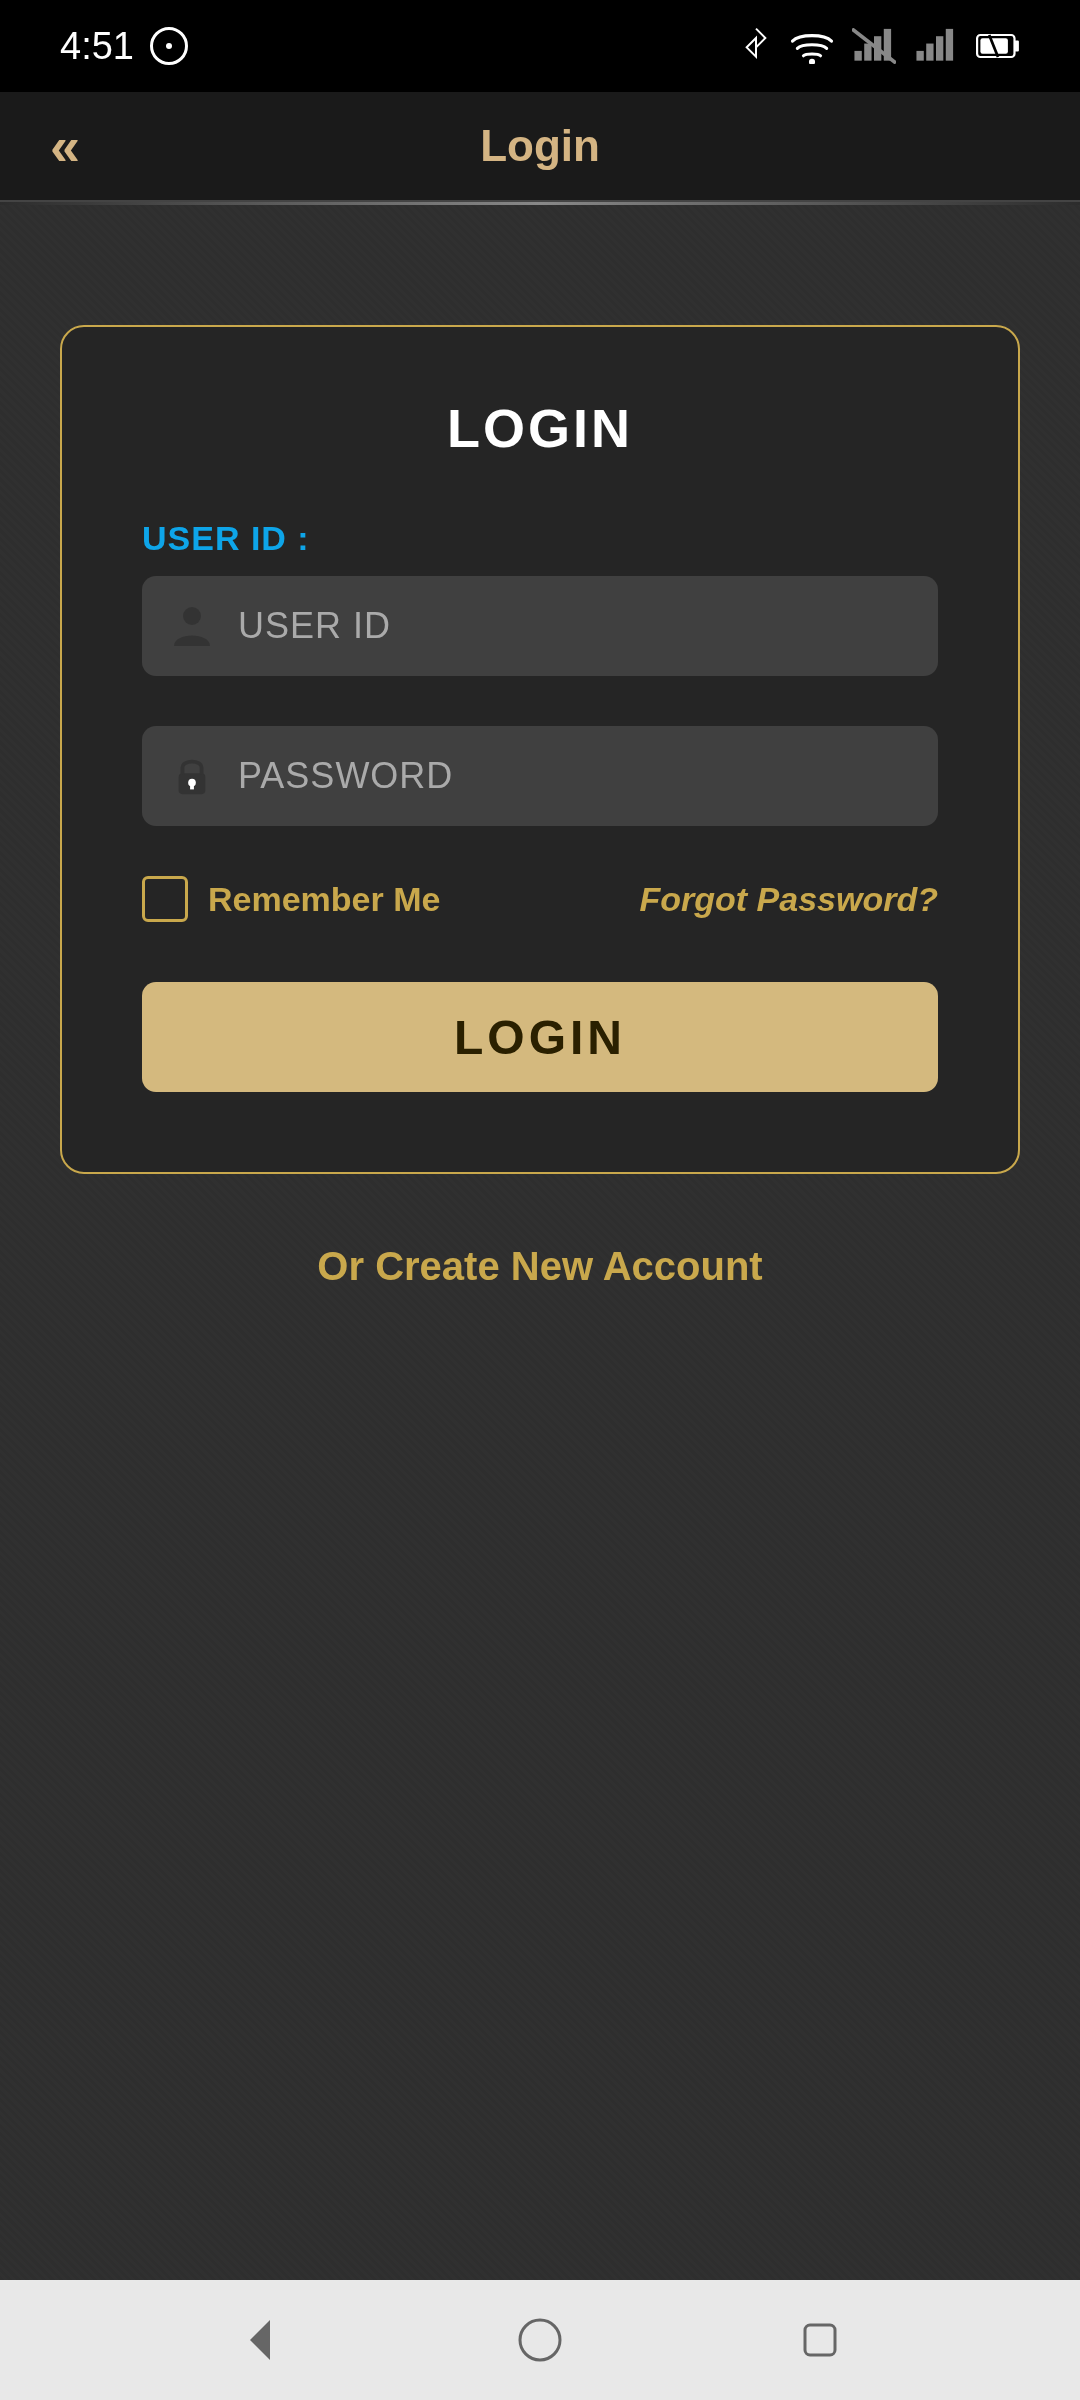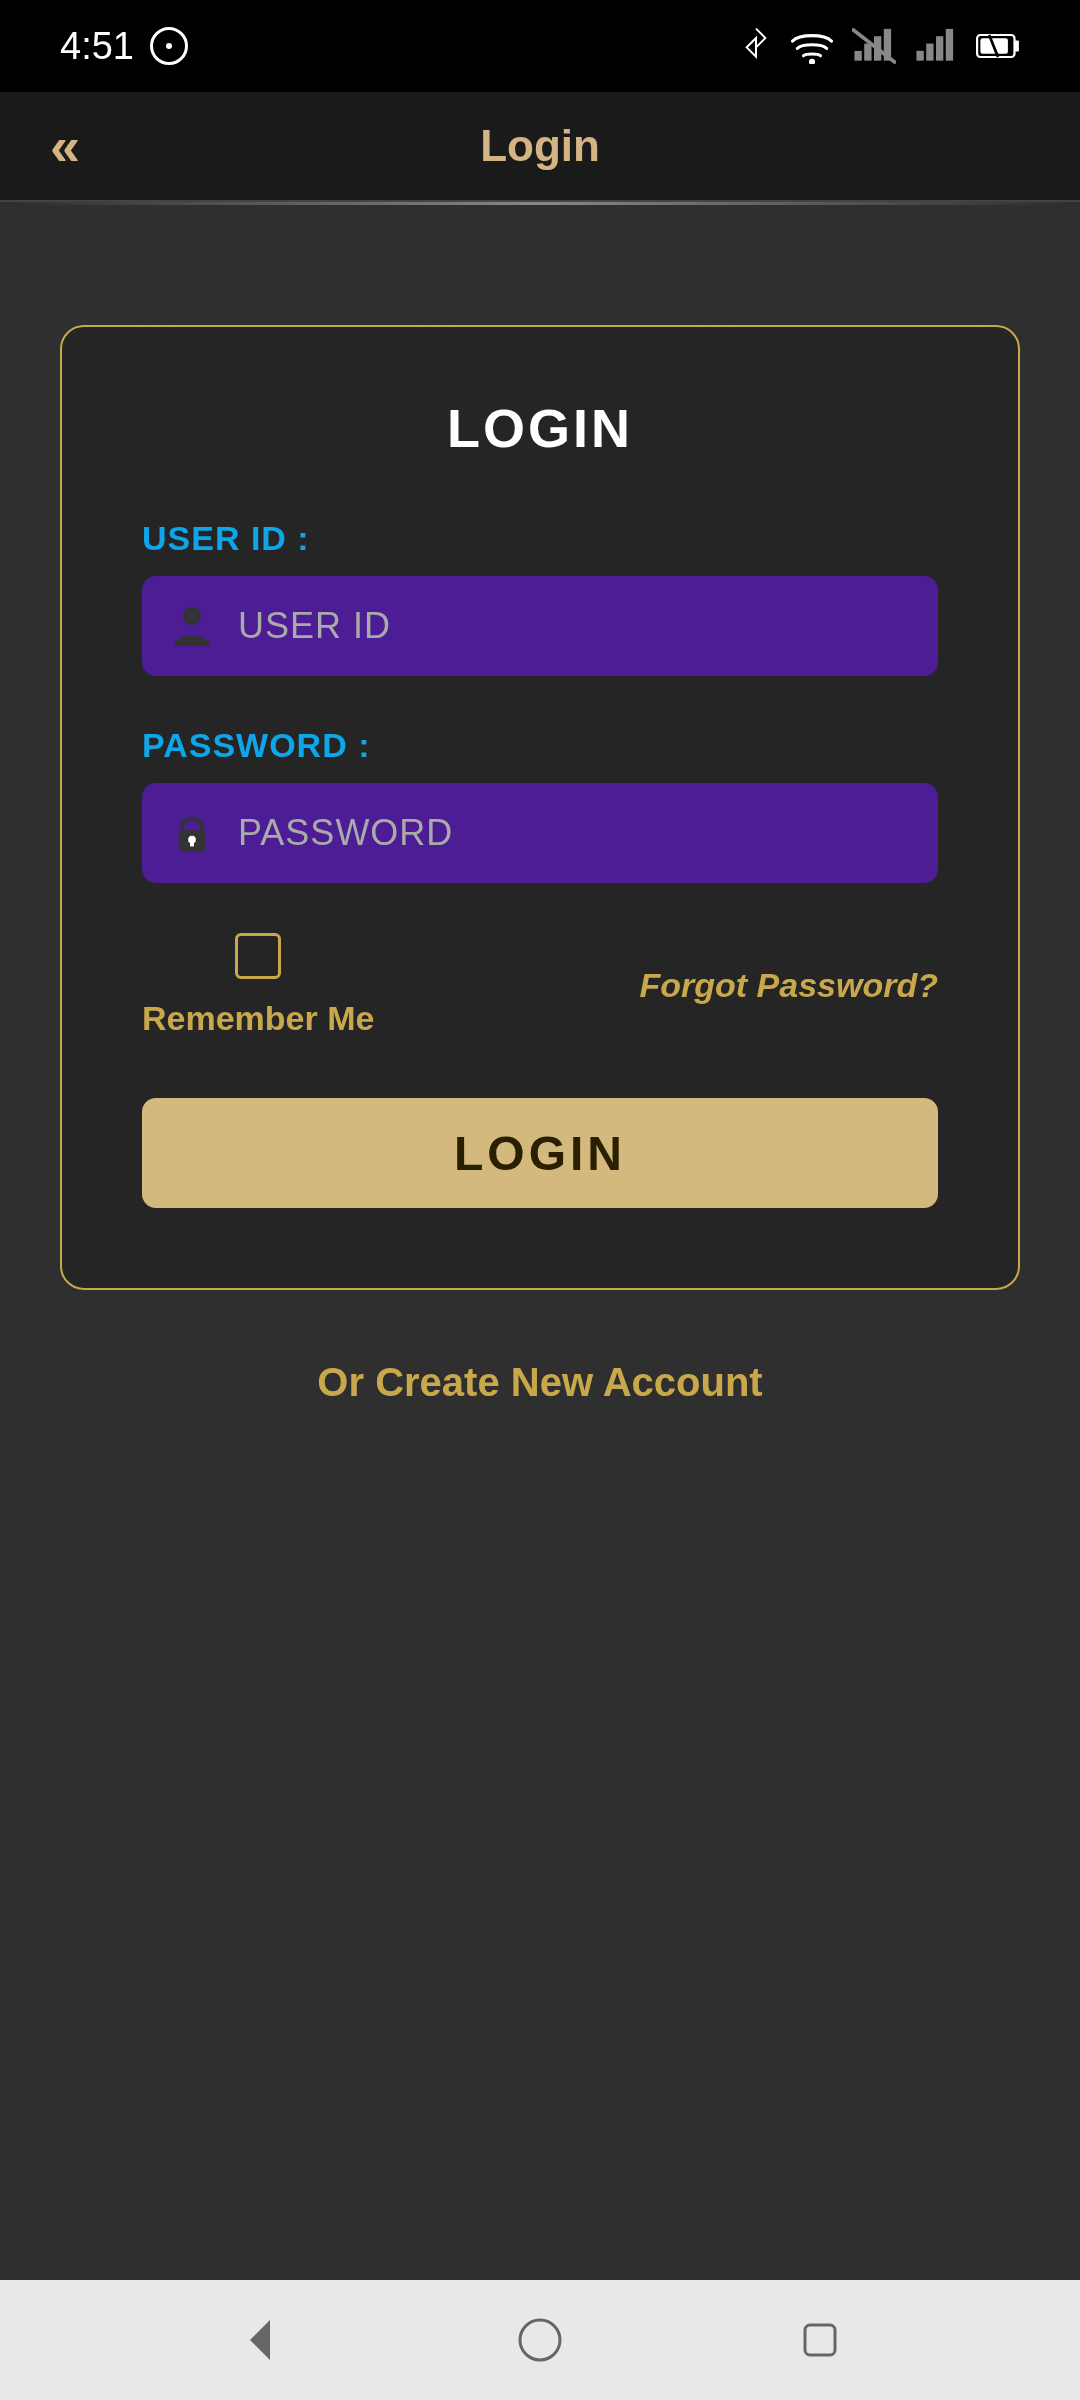--- a/index.html
+++ b/index.html
@@ -114,21 +114,21 @@
       color: #0ea5e9;
       font-size: 34px;
       font-weight: 700;
       margin-bottom: 18px;
       letter-spacing: 1px;
     }
 
     .input-wrapper {
       display: flex;
       align-items: center;
-      background: #4c1d95;
+      background: #404040;
       border-radius: 14px;
       padding: 0 28px;
       height: 100px;
       margin-bottom: 50px;
     }
 
     .input-icon {
       font-size: 46px;
       color: #333;
       margin-right: 24px;
@@ -156,21 +156,20 @@
       align-items: center;
       justify-content: space-between;
       margin-bottom: 60px;
     }
 
     .remember-me {
       display: flex;
       align-items: center;
       gap: 20px;
       cursor: pointer;
-      flex-direction: column;
     }
 
     .checkbox {
       width: 46px;
       height: 46px;
       border: 3px solid #c9a84c;
       border-radius: 6px;
       background: transparent;
       flex-shrink: 0;
     }
@@ -306,21 +305,20 @@
     <div class="field-label">USER ID :</div>
     <div class="input-wrapper">
       <svg class="input-icon person-icon" viewBox="0 0 40 44" fill="#333">
         <circle cx="20" cy="12" r="9"></circle>
         <path d="M2 42 C2 28, 38 28, 38 42" fill="#333"></path>
       </svg>
       <input type="text" class="input-field" placeholder="USER ID" style="">
     </div>
 
     
-    <div class="field-label">PASSWORD :</div>
     <div class="input-wrapper">
       <svg class="input-icon lock-icon" viewBox="0 0 40 46" fill="#333">
         <rect x="6" y="20" width="28" height="22" rx="4" fill="#333"></rect>
         <path d="M10 20 L10 14 C10 6, 30 6, 30 14 L30 20" stroke="#333" stroke-width="4" fill="none" stroke-linecap="round"></path>
         <circle cx="20" cy="30" r="4" fill="white"></circle>
         <rect x="18" y="30" width="4" height="7" fill="white"></rect>
       </svg>
       <input type="password" class="input-field" placeholder="PASSWORD" style="">
     </div>
 

